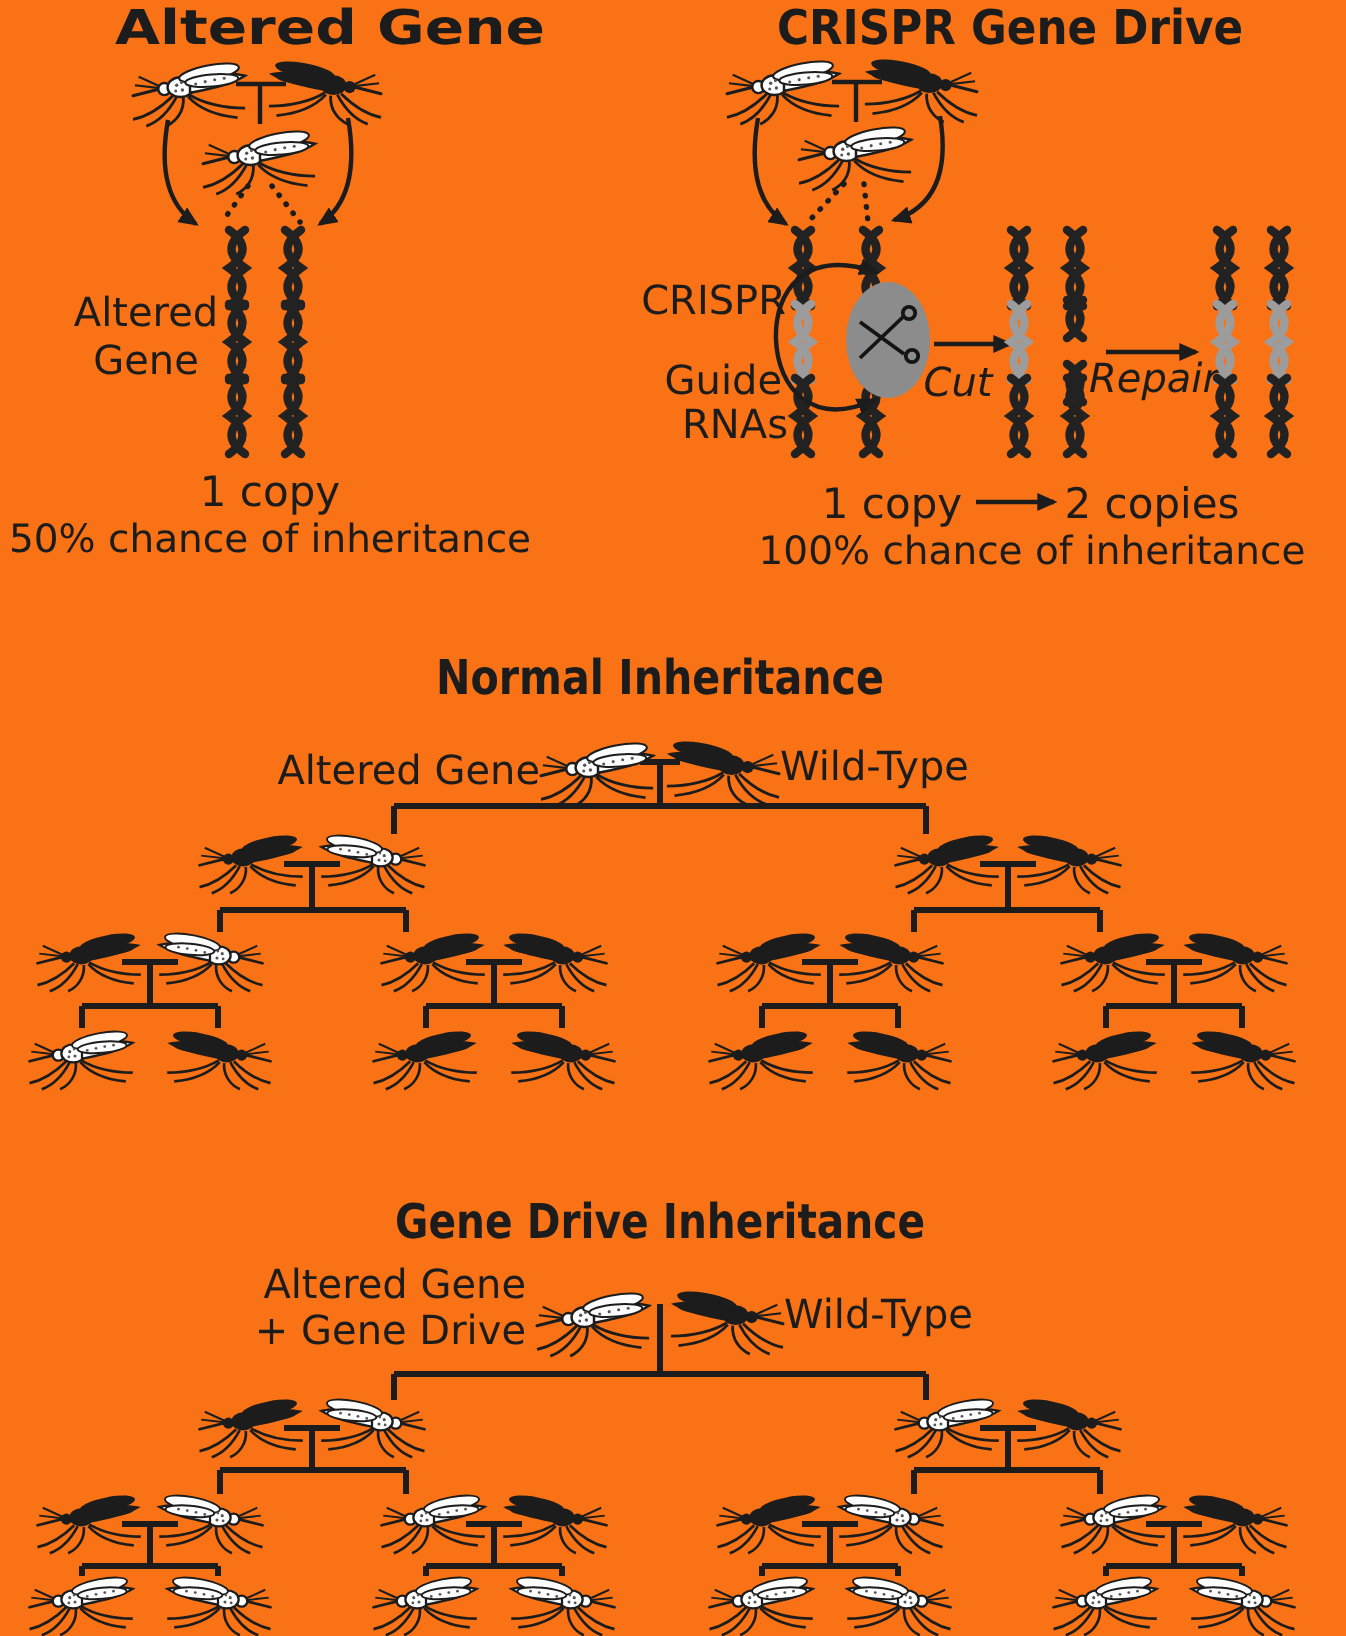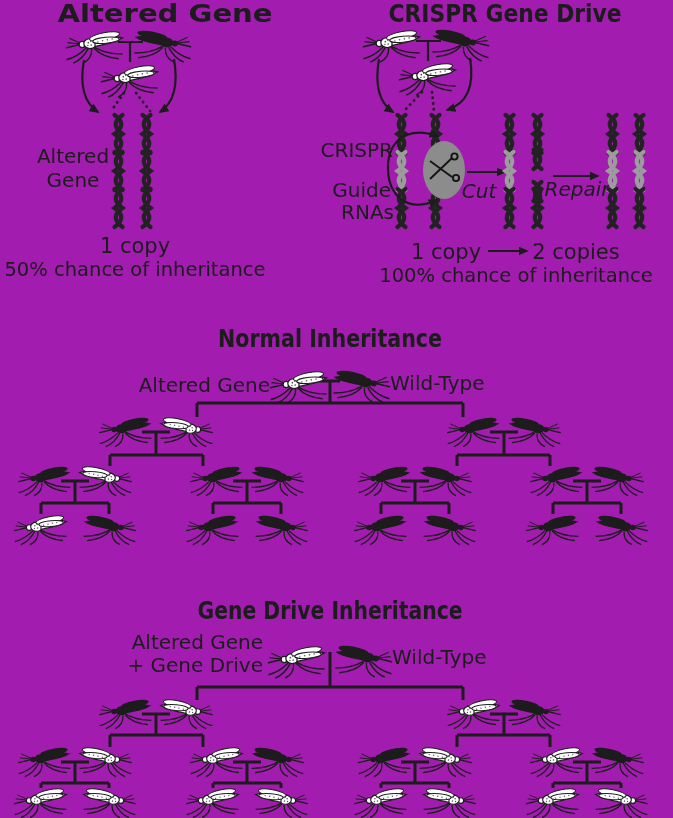--- a/index.html
+++ b/index.html
@@ -1,16 +1,16 @@
 <!DOCTYPE html>
 <html><head>
 <meta charset="utf-8">
 <style>
   html,body{margin:0;padding:0;background:#fff;}
-  #stage{position:relative;width:673px;height:818px;background:#a21caf;overflow:hidden;
+  #stage{position:relative;width:673px;height:818px;background:#f97316;overflow:hidden;
          font-family:"DejaVu Sans",sans-serif;}
   svg{position:absolute;inset:0;}
   text{fill:#1c1c1c;}
   .t-title{font-family:"DejaVu Sans",sans-serif;font-weight:bold;font-size:24px;}
   .t-label{font-size:20px;}
   .t-ital{font-size:20px;font-style:italic;}
   .t-body{font-size:21px;}
   .t-small{font-size:19.5px;}
   .ln{stroke:#1c1c1c;stroke-width:3;fill:none;}
   .ln2{stroke:#1c1c1c;stroke-width:2.2;fill:none;}

